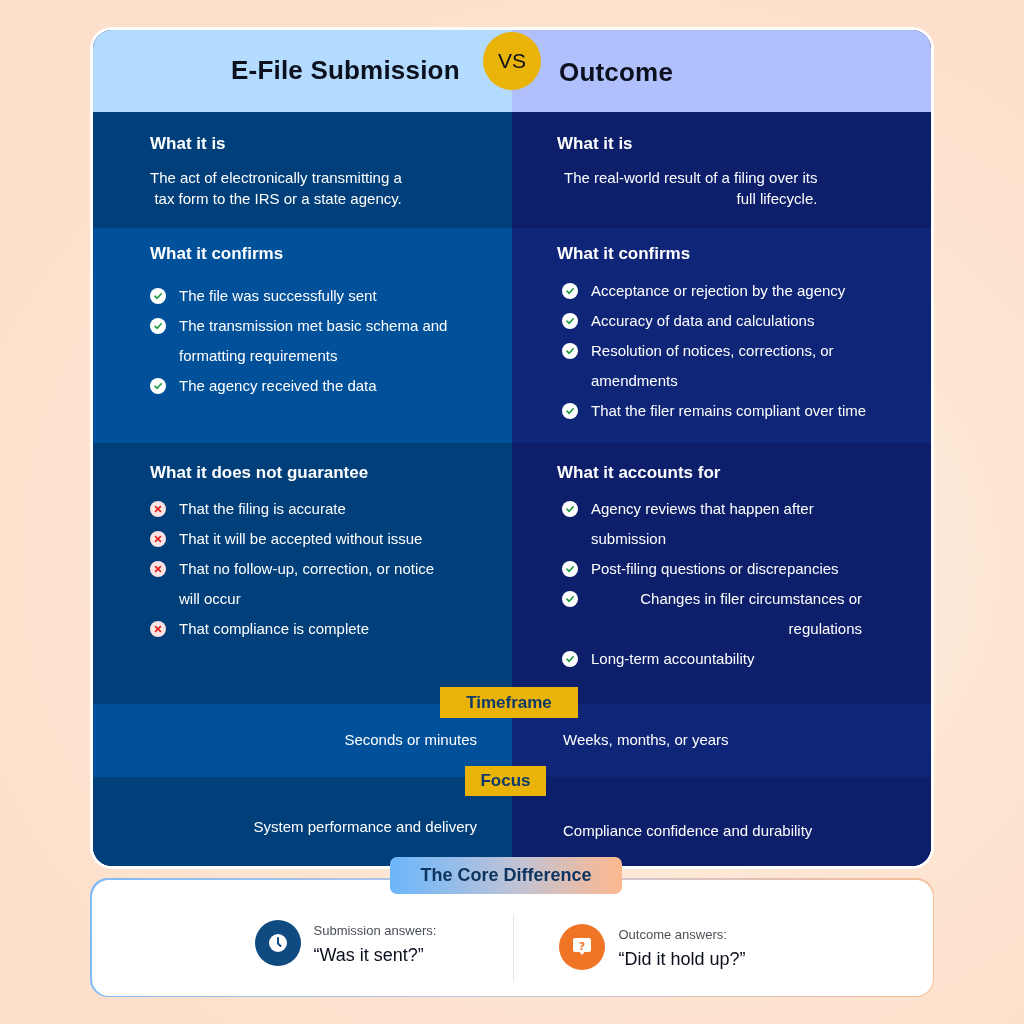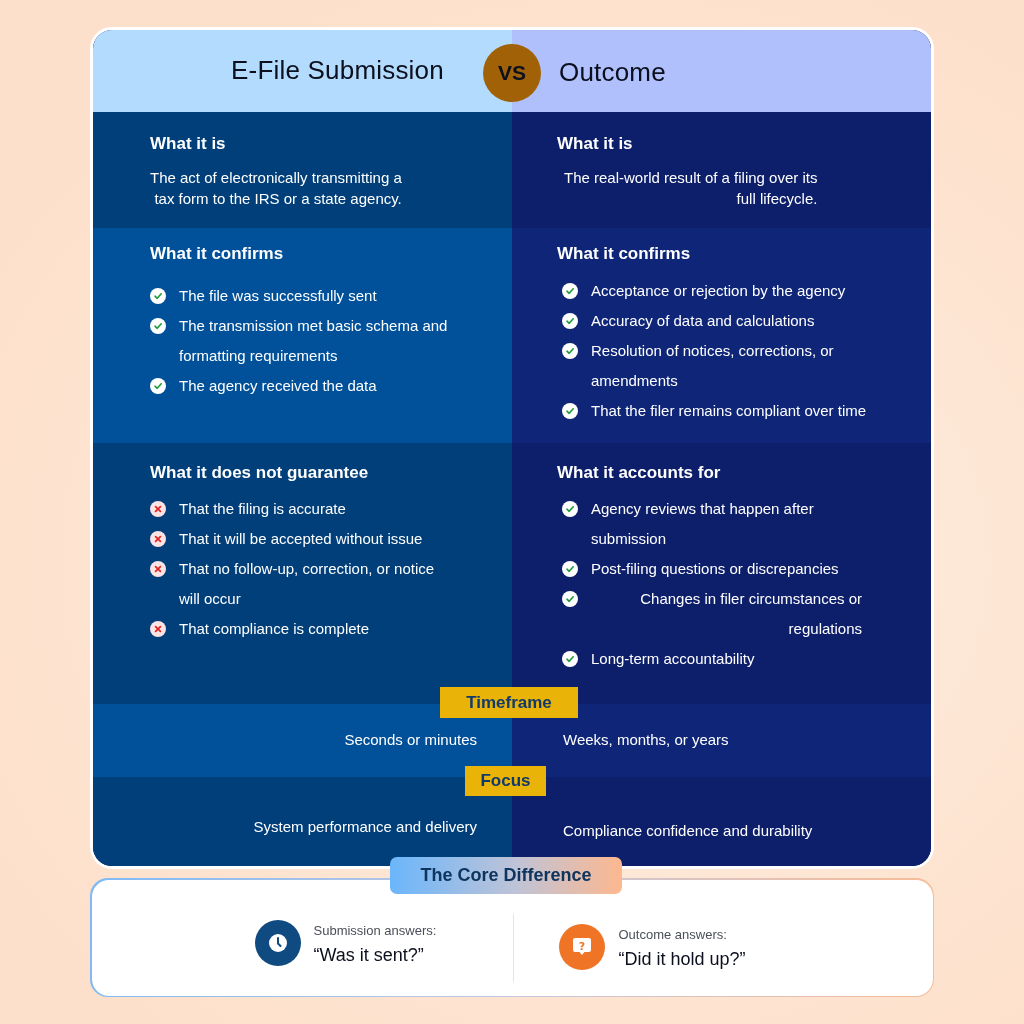--- a/index.html
+++ b/index.html
@@ -15,26 +15,26 @@
     background: #0d1f6b;
   }
   .row { position: absolute; left: 0; width: 100%; display: flex; }
   .row .l, .row .r { height: 100%; position: relative; }
   .row .l { width: 419px; }
   .row .r { flex: 1; }
   .hdr { top: 0; height: 82px; }
   .hdr .l { background: #b3dbfd; }
   .hdr .r { background: #b0c0fd; }
   .hdr-title {
-    position: absolute; top: 25px; font-size: 26px; font-weight: normal; color: #0b0f1e; letter-spacing: 0.2px; text-align: center;
+    position: absolute; top: 25px; font-size: 26px; font-weight: bold; color: #0b0f1e; letter-spacing: 0.2px; text-align: center;
   }
   .vs {
-    position: absolute; left: 390px; top: 14px; width: 58px; height: 58px; border-radius: 50%;
-    background: #a16207; display: flex; align-items: center; justify-content: center;
-    font-size: 21px; font-weight: bold; color: #0b0f1e; z-index: 3;
+    position: absolute; left: 390px; top: 2px; width: 58px; height: 58px; border-radius: 50%;
+    background: #eab308; display: flex; align-items: center; justify-content: center;
+    font-size: 21px; font-weight: normal; color: #0b0f1e; z-index: 3;
   }
   .dark .l { background: #003f79; }
   .dark .r { background: #0d1f6b; }
   .mid .l { background: #01519a; }
   .mid .r { background: #0f2678; }
   .r1 { top: 82px; height: 116px; }
   .r2 { top: 198px; height: 215px; }
   .r3 { top: 413px; height: 261px; }
   .r4 { top: 674px; height: 73px; }
   .r5 { top: 747px; height: 92px; }

